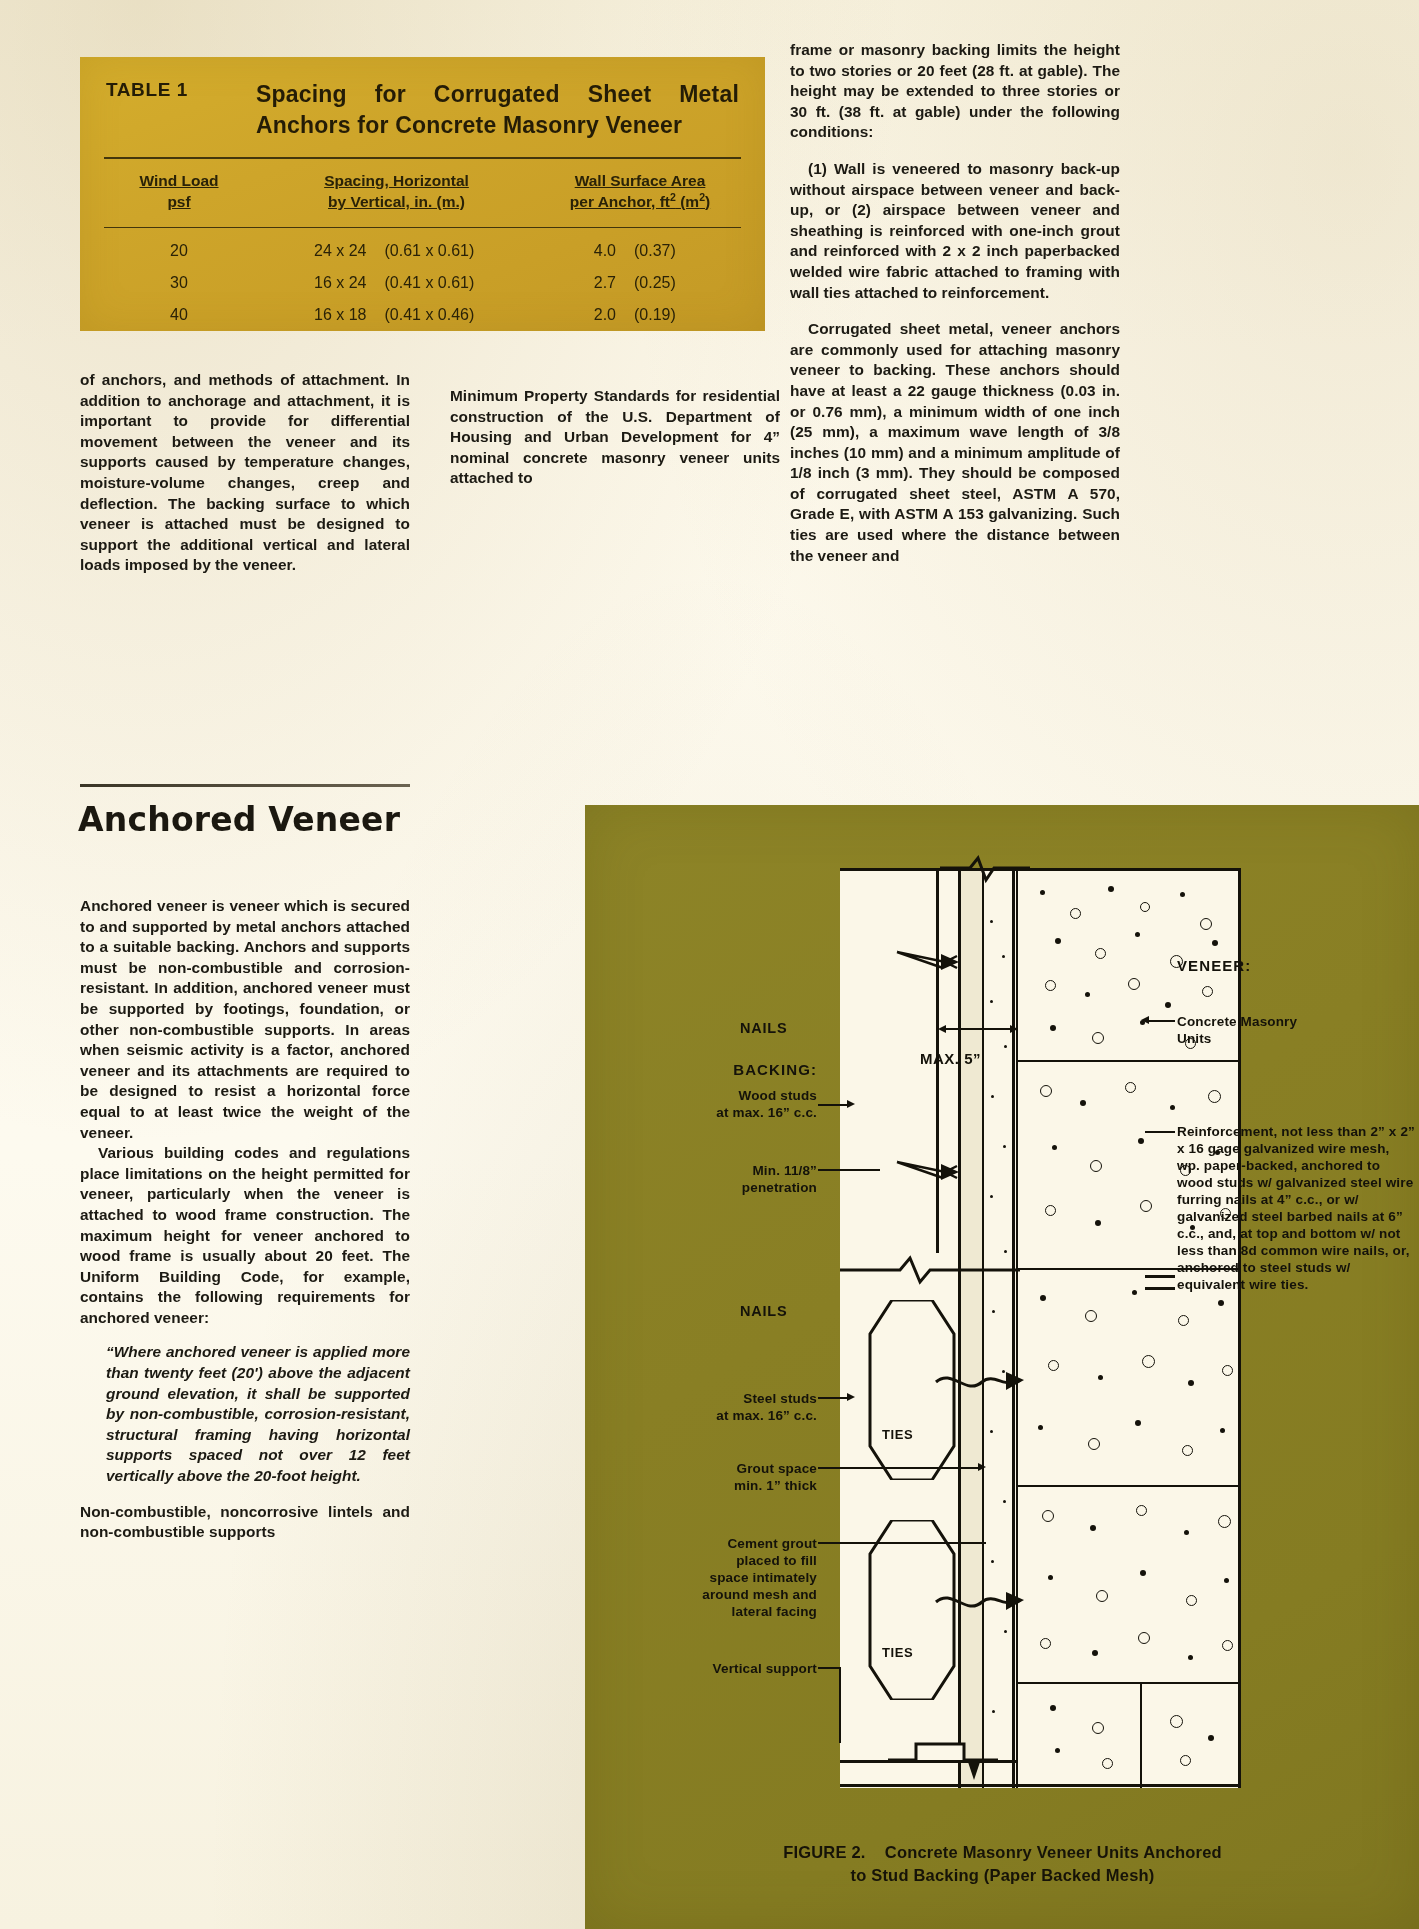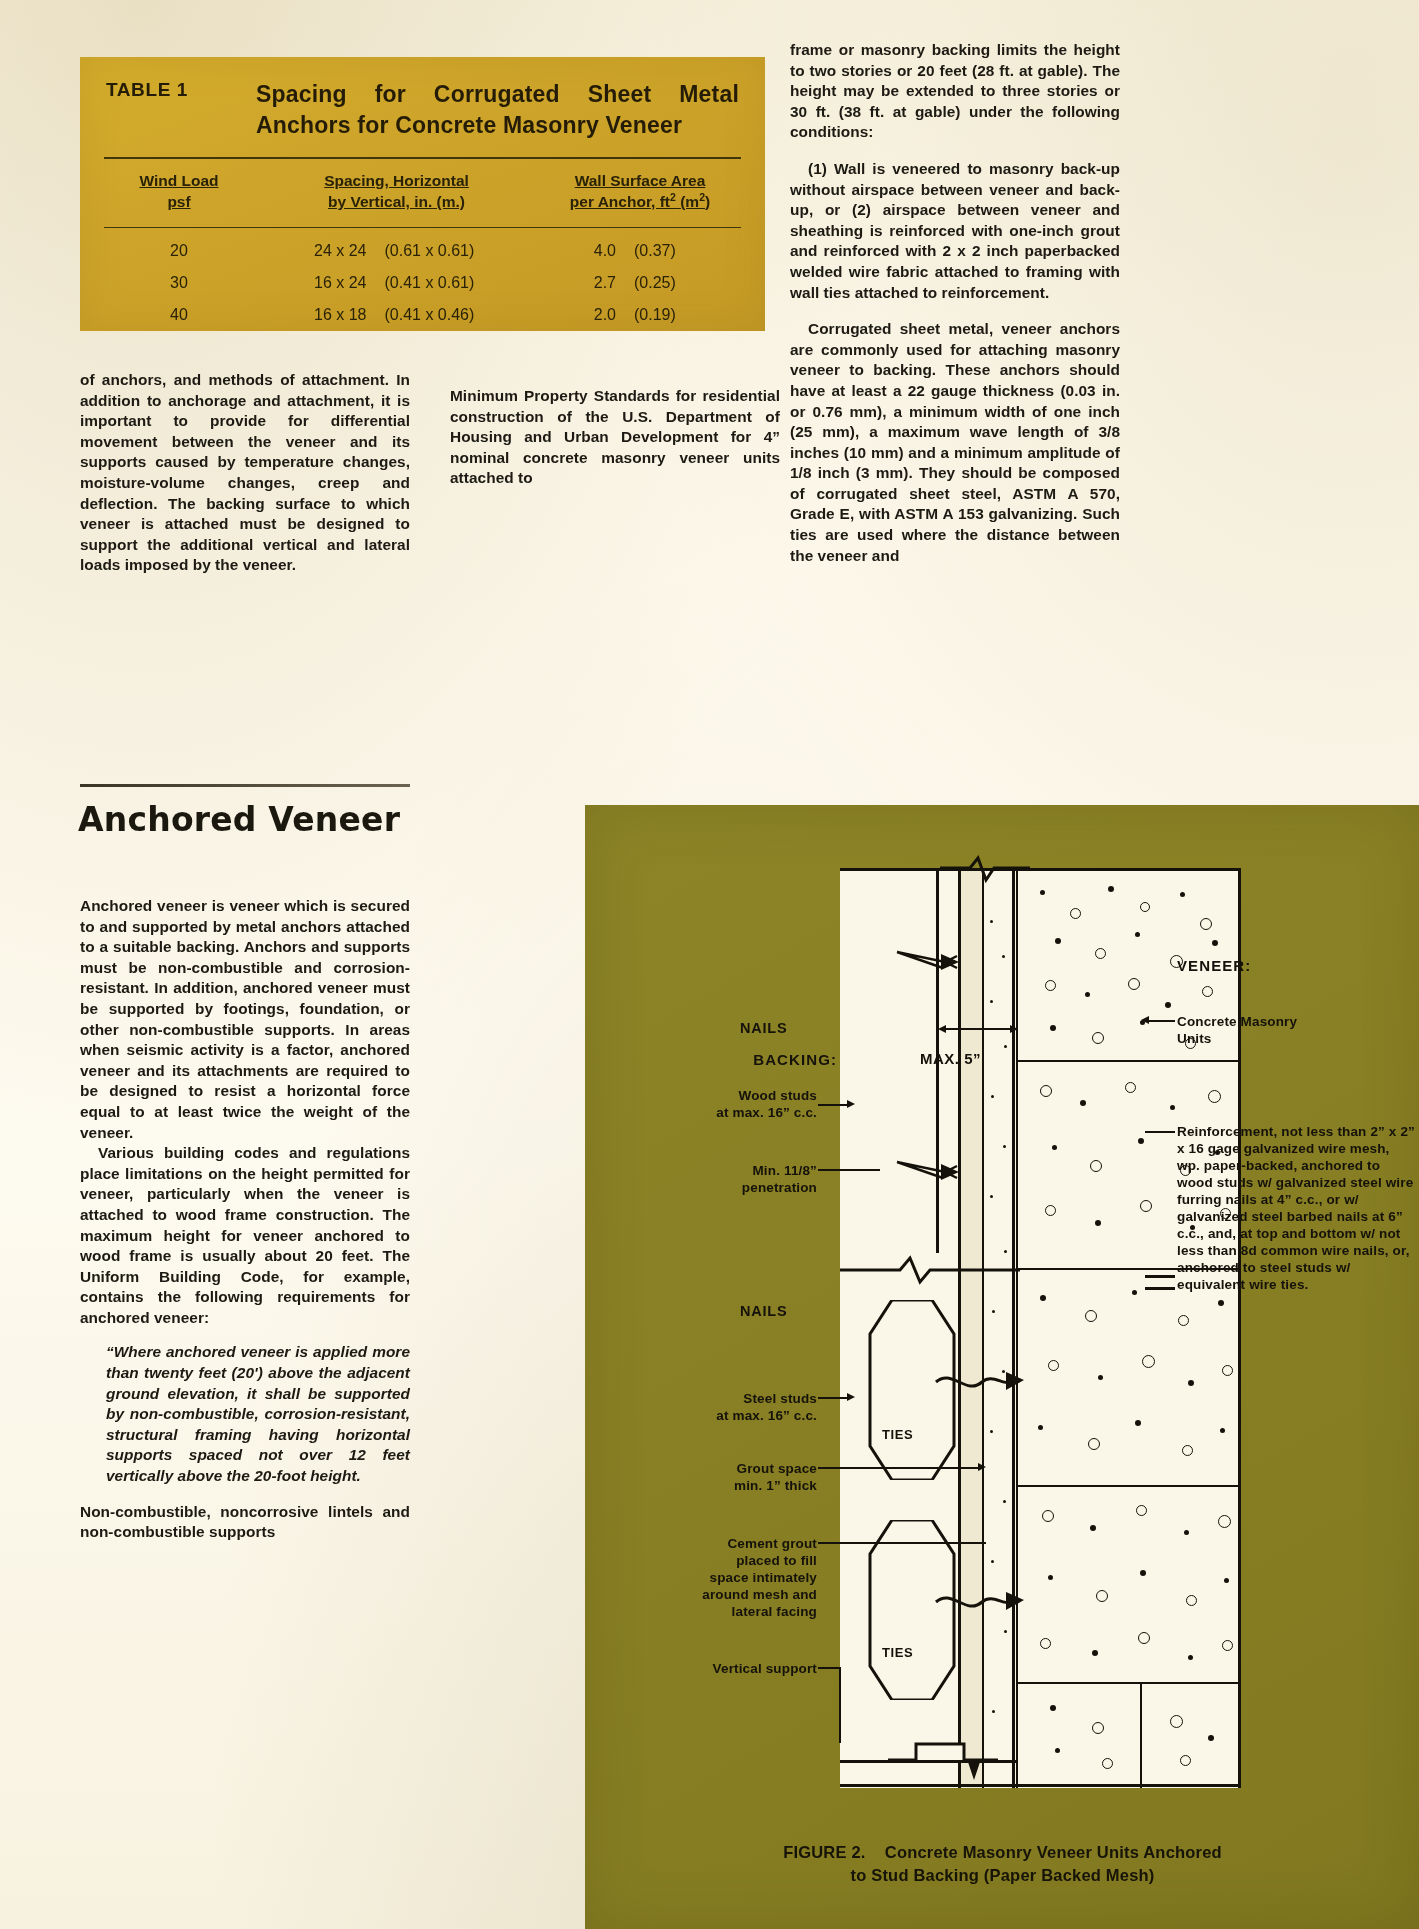--- a/index.html
+++ b/index.html
@@ -375,21 +375,21 @@
       <div class="arrowL" style="left:98px;top:165px;"></div>
       <div class="arrow" style="left:170px;top:165px;"></div>
     </div>
 
     <span class="nail-label" style="left:155px;top:215px;">NAILS</span>
     <span class="nail-label" style="left:155px;top:498px;">NAILS</span>
     <span class="maxlabel" style="left:335px;top:245px;">MAX. 5”</span>
     <span class="tie-label" style="left:297px;top:622px;">TIES</span>
     <span class="tie-label" style="left:297px;top:840px;">TIES</span>
 
-    <div class="fig-label cap r" style="left:0px;top:246px;width:232px;padding-left:20px;">BACKING:</div>
+    <div class="fig-label cap r" style="left:0px;top:256px;width:232px;">BACKING:</div>
 
     <div class="fig-label r" style="left:0px;top:282px;width:232px;">
       <div>Wood studs</div>
       <div>at max. 16” c.c.</div>
     </div>
     <div class="lead" style="left:233px;top:299px;width:30px;"></div>
     <div class="arrow" style="left:262px;top:295px;"></div>
 
     <div class="fig-label r" style="left:0px;top:357px;width:232px;">
       <div>Min. 11/8”</div>

